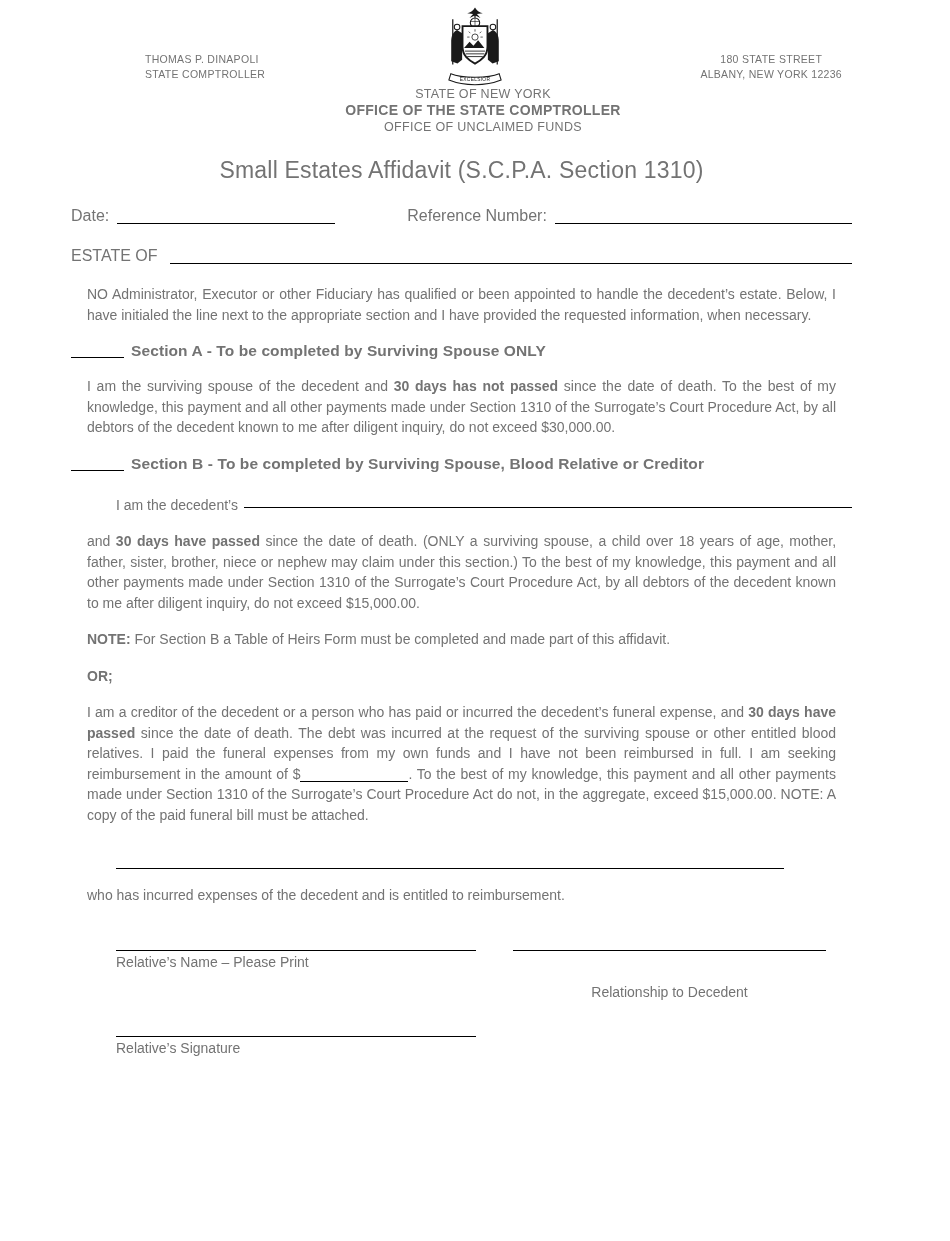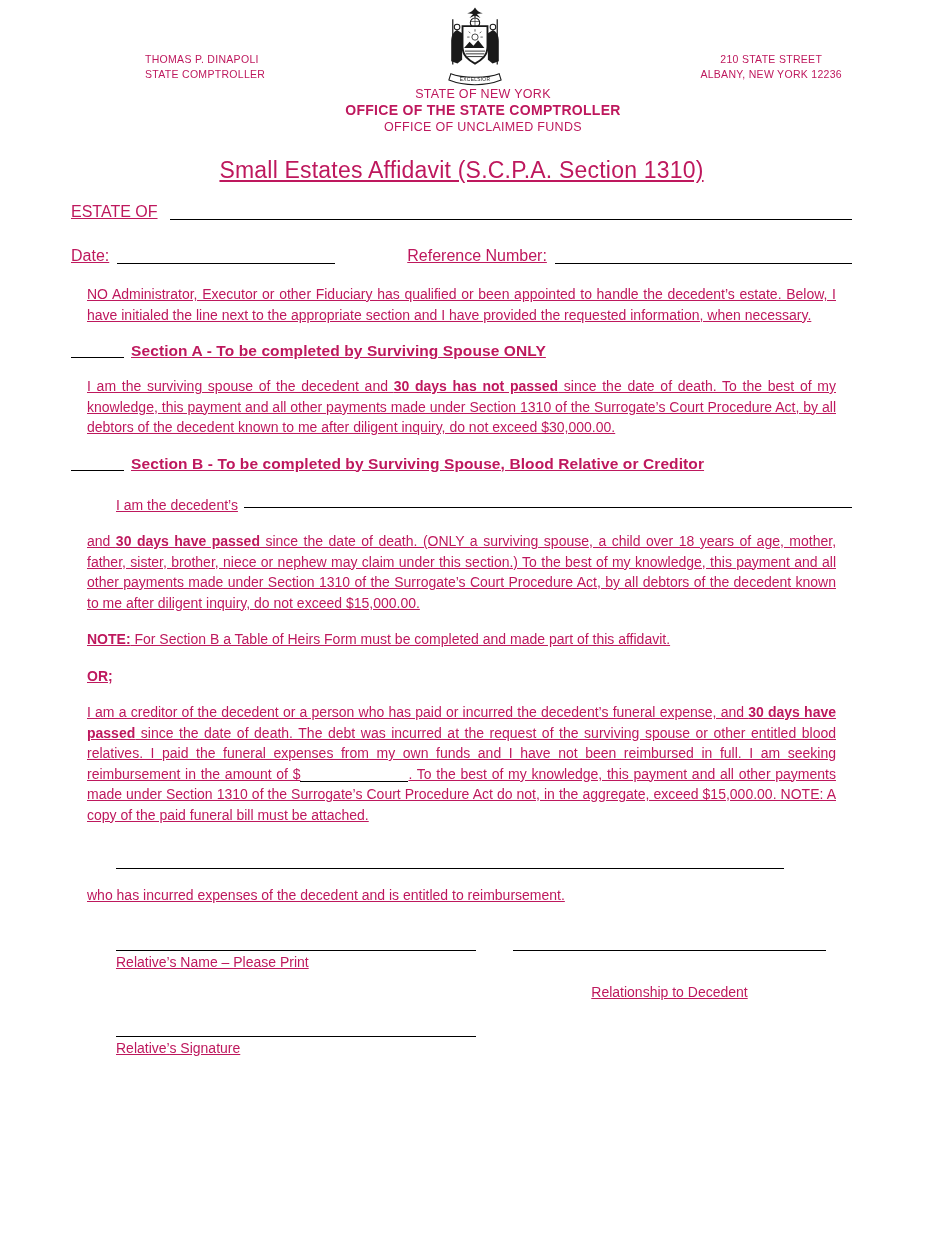--- a/index.html
+++ b/index.html
@@ -1,22 +1,21 @@
 <!DOCTYPE html>
 <html><head>
 <meta charset="utf-8">
 <style>
   html,body { margin:0; padding:0; background:#fff; }
   .page {
     position:relative;
     width:950px; height:1241px;
-    background:#fff; color:#be185d;
+    background:#fff; color:#737373;
     font-family:"Liberation Sans", sans-serif;
     overflow:hidden;
-    text-decoration:underline;
   }
   
   .hdr { position:relative; height:140px; }
   .hdr-left {
     position:absolute; left:145px; top:52px;
     font-size:10.5px; line-height:15px; letter-spacing:.3px;
   }
   .hdr-right {
     position:absolute; right:108px; top:52px;
     font-size:10.5px; line-height:15px; letter-spacing:.3px; text-align:center;
@@ -107,45 +106,45 @@
         <path d="M36 53 l7 -8 5 5 6 -7 8 10 z" fill="#1a1a1a"></path>
 
         <path d="M37 57 h26 M38 60.5 h24 M40 64 h20" stroke="#1a1a1a" stroke-width="1.1" fill="none"></path>
 
         <path d="M19 86 c14 6 48 6 62 0 l2.5 8 c-20 8 -47 8 -67 0 z" fill="#fff" stroke="#1a1a1a" stroke-width="1.3"></path>
         <text x="50" y="95.5" font-size="6.2" text-anchor="middle" fill="#1a1a1a" letter-spacing="0.4" font-family="Liberation Sans, sans-serif">EXCELSIOR</text>
       </svg>
     </div>
 
     <div class="hdr-right">
-      <div>210 STATE STREET</div>
+      <div>180 STATE STREET</div>
       <div>ALBANY, NEW YORK 12236</div>
     </div>
 
     <div class="org">
       <div class="org-l1">STATE OF NEW YORK</div>
       <div class="org-l2">OFFICE OF THE STATE COMPTROLLER</div>
       <div class="org-l3">OFFICE OF UNCLAIMED FUNDS</div>
     </div>
   </div>
 
   <div class="content">
 
     <h1 class="title">Small Estates Affidavit (S.C.P.A. Section 1310)</h1>
 
-    <div class="row estaterow">
-      <span>ESTATE OF</span>
-      <span class="blank grow b-estate"></span>
-    </div>
-
     <div class="row daterow">
       <span>Date:</span>
       <span class="blank b-date"></span>
       <span class="ml-ref">Reference Number:</span>
       <span class="blank grow b-ref"></span>
+    </div>
+
+    <div class="row estaterow">
+      <span>ESTATE OF</span>
+      <span class="blank grow b-estate"></span>
     </div>
 
     <p class="body j intro">NO Administrator, Executor or other Fiduciary has qualified or been appointed to handle the decedent’s estate. Below, I have initialed the line next to the appropriate section and I have provided the requested information, when necessary.</p>
 
     <h2 class="sec sec-a"><span class="initial-blank"></span><span>Section A - To be completed by Surviving Spouse ONLY</span></h2>
 
     <p class="body j ind para-a"><span>I am the surviving spouse of the decedent and </span><b>30 days has not passed</b><span> since the date of death. To the best of my knowledge, this payment and all other payments made under Section 1310 of the Surrogate’s Court Procedure Act, by all debtors of the decedent known to me after diligent inquiry, do not exceed $30,000.00.</span></p>
 
     <h2 class="sec sec-b"><span class="initial-blank"></span><span>Section B - To be completed by Surviving Spouse, Blood Relative or Creditor</span></h2>
 

